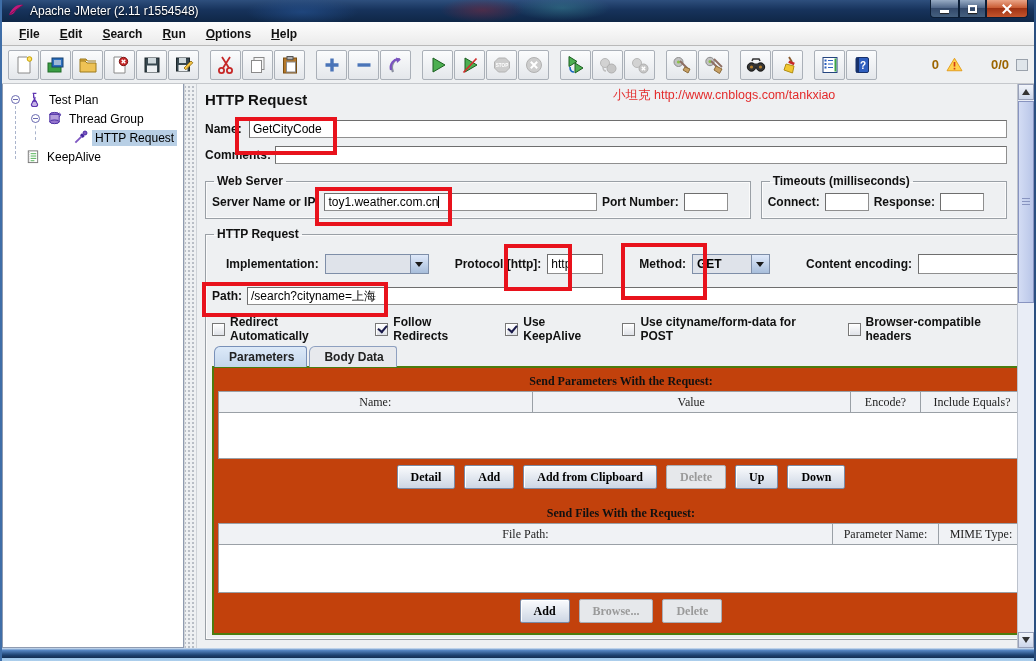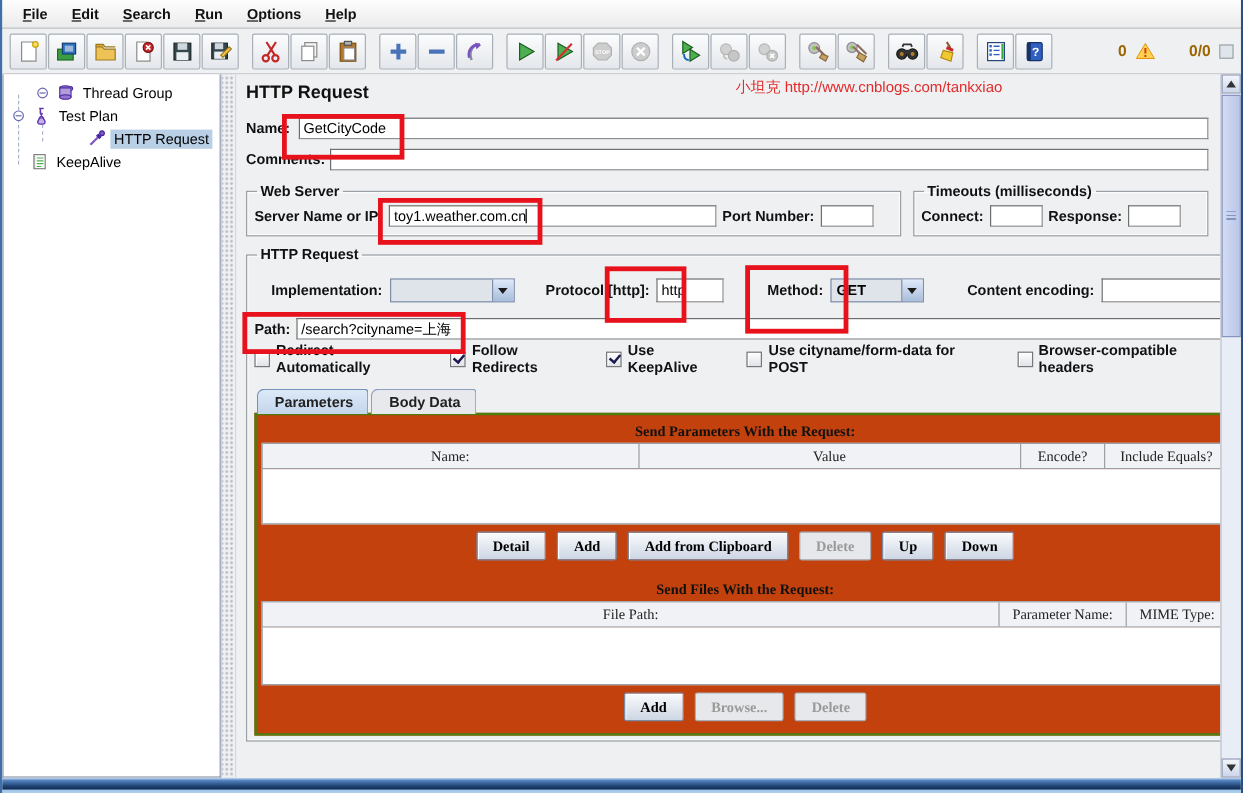--- a/index.html
+++ b/index.html
@@ -93,21 +93,21 @@
   .combo .arrow { width:0; height:0; border-left:4px solid transparent; border-right:4px solid transparent; border-top:5px solid #1a1a1a; }
 
   .impl-row { display:flex; align-items:center; margin-top:6px; height:30px; gap:6px; }
   .impl-combo { width:104px; flex:0 0 104px; }
   .method-combo { width:78px; flex:0 0 78px; }
   .gap14 { width:14px; flex:0 0 14px; }
   .gap24 { width:24px; flex:0 0 24px; }
 
   .path-row { margin-top:6px; height:22px; gap:5px; }
 
-  .checks-row { display:flex; align-items:flex-end; margin-top:8px; height:20px; gap:16px; }
+  .checks-row { display:flex; align-items:flex-start; margin-top:8px; height:20px; gap:16px; }
   .check { display:flex; align-items:center; gap:5px; }
   .box { width:13px; height:13px; background:linear-gradient(#ffffff,#dfe2e8); border:1px solid #777; box-shadow:inset 1px 1px 0 #fff; position:relative; }
   .check.checked .box::after { content:""; position:absolute; left:2px; top:1px; width:7px; height:4px; border-left:2px solid #1a1a4a; border-bottom:2px solid #1a1a4a; transform:rotate(-50deg); }
   .check .clbl { font-weight:bold; color:#111; }
 
   .tabs-row { display:flex; margin-top:10px; height:22px; align-items:flex-end; padding-left:2px; }
   .tab { padding:3px 12px 3px 14px; font-weight:bold; border:1px solid #8ea0c0; border-bottom:none; border-radius:6px 3px 0 0; margin-right:2px; background:#e7e9ed; color:#222; }
   .tab.active { background:linear-gradient(#dce9f8,#c4d6ec); border-color:#7890b8; position:relative; z-index:2; }
 
   .tab-content { border:2px solid #4d7c0f; background:#c2410c; padding:3px 4px 4px 4px; margin-top:-1px;font-family:Liberation Serif, serif; }
@@ -147,20 +147,38 @@
      background:repeating-linear-gradient(180deg,#8894c0 0 1px,transparent 1px 3px); }
 
   
   .bottombar { height:13px; flex:0 0 13px; background:linear-gradient(180deg,#d9e6f4 0%, #5585c2 18%, #1d4170 55%, #142f54 75%, #9dc6ea 78%, #aecfec 100%); }
 </style>
 </head>
 <body>
 
 <div class="window">
 
+  <div class="titlebar">
+    <svg class="feather" viewBox="0 0 16 16">
+      <path d="M1 12 C4 4 10 1 15 2 C11 4 8 7 6 10 C5 11 3 12 1 12 Z" fill="#c2187a"></path>
+      <path d="M1 12 C5 9 9 6 15 2" stroke="#7a0f52" stroke-width="1" fill="none"></path>
+    </svg>
+    <span class="title">Apache JMeter (2.11 r1554548)</span>
+    <div class="winbtns">
+      <div class="winbtn min">
+          <div class="glyph-min"></div>
+        </div>
+      <div class="winbtn max">
+          <div class="glyph-max"></div>
+        </div>
+      <div class="winbtn close">
+          <div class="glyph-x"></div>
+        </div>
+    </div>
+  </div>
 
   <div class="menubar">
     <span class="menu-item">File</span>
     <span class="menu-item">Edit</span>
     <span class="menu-item">Search</span>
     <span class="menu-item">Run</span>
     <span class="menu-item">Options</span>
     <span class="menu-item">Help</span>
   </div>
 
@@ -366,37 +384,37 @@
     </div>
   </div>
 
   <div class="content">
 
     <div class="tree">
       <div class="tree-line" style="left:12px; top:17px; height:58px;"></div>
       <div class="tree-line" style="left:32px; top:36px; height:20px;"></div>
 
       <div class="tree-row">
+        <span class="handle" style="left:8px;"></span>
+        <svg viewBox="0 0 16 16" style="margin-left:24px;">
+            <path d="M6 1.5h4M7 1.5v4.2l4 6.8a2 2 0 01-1.8 3H6.8a2 2 0 01-1.8-3l4-6.8" fill="#c5b3e6" stroke="#5e35b1" stroke-width="1.2"></path>
+            <path d="M5.5 10h5" stroke="#5e35b1"></path>
+          </svg>
+        <span class="label">Test Plan</span>
+      </div>
+
+      <div class="tree-row">
         <span class="handle" style="left:28px;"></span>
         <svg viewBox="0 0 16 16" style="margin-left:44px;">
             <ellipse cx="8" cy="3.5" rx="5" ry="2" fill="#9575cd" stroke="#4527a0"></ellipse>
             <rect x="3" y="3.5" width="10" height="8" fill="#b39ddb" stroke="#4527a0"></rect>
             <ellipse cx="8" cy="11.5" rx="5" ry="2" fill="#9575cd" stroke="#4527a0"></ellipse>
             <path d="M13 2c2 1 2 3 0 4" fill="none" stroke="#4527a0"></path>
           </svg>
         <span class="label">Thread Group</span>
-      </div>
-
-      <div class="tree-row">
-        <span class="handle" style="left:8px;"></span>
-        <svg viewBox="0 0 16 16" style="margin-left:24px;">
-            <path d="M6 1.5h4M7 1.5v4.2l4 6.8a2 2 0 01-1.8 3H6.8a2 2 0 01-1.8-3l4-6.8" fill="#c5b3e6" stroke="#5e35b1" stroke-width="1.2"></path>
-            <path d="M5.5 10h5" stroke="#5e35b1"></path>
-          </svg>
-        <span class="label">Test Plan</span>
       </div>
 
       <div class="tree-row selected">
         <svg viewBox="0 0 16 16" style="margin-left:70px;">
             <path d="M2.5 13.5L9 7" stroke="#7e57c2" stroke-width="2"></path>
             <path d="M8.5 4.5l3 3" stroke="#4527a0" stroke-width="3"></path>
             <circle cx="12.8" cy="3.2" r="2.1" fill="#7e57c2" stroke="#4527a0"></circle>
           </svg>
         <span class="label">HTTP Request</span>
       </div>

